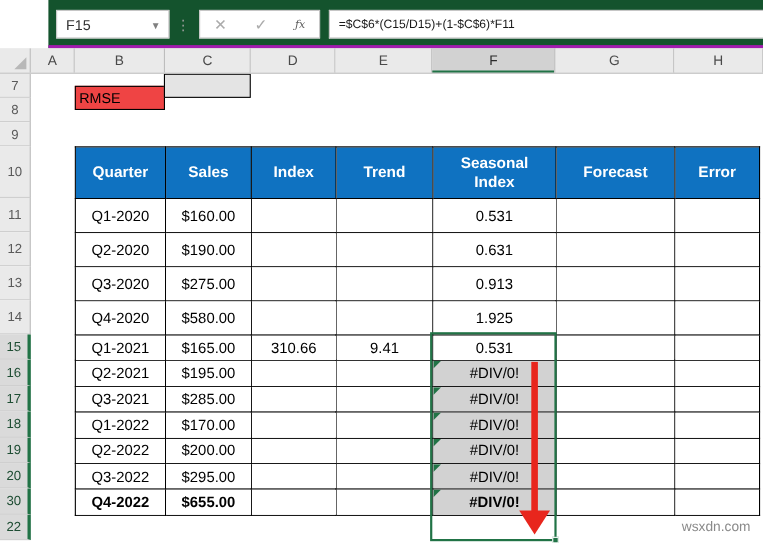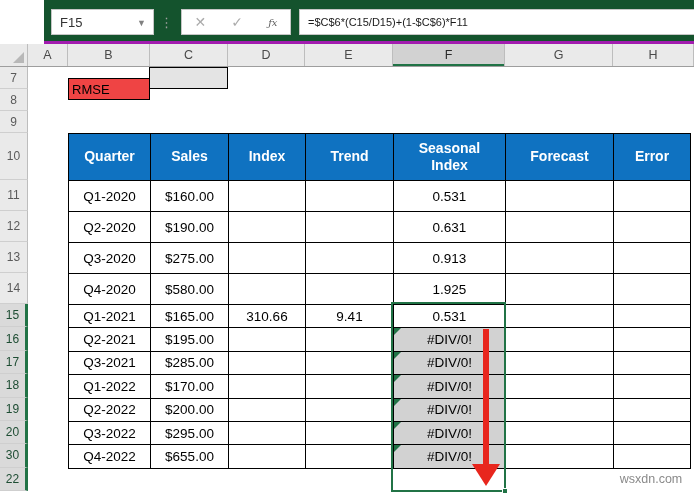--- a/index.html
+++ b/index.html
@@ -219,21 +219,21 @@
           </tr>
           <tr style="height: 23.375px;">
             <td>Q3-2022</td>
             <td>$295.00</td>
             <td></td>
             <td></td>
             <td class="err"><span class="tri-err"></span>#DIV/0!</td>
             <td></td>
             <td></td>
           </tr>
-          <tr style="height: 23.375px;">
+          <tr style="height: 23.375px; font-weight: bold;">
             <td>Q4-2022</td>
             <td>$655.00</td>
             <td></td>
             <td></td>
             <td class="err"><span class="tri-err"></span>#DIV/0!</td>
             <td></td>
             <td></td>
           </tr>
         </tbody>
     </table>

